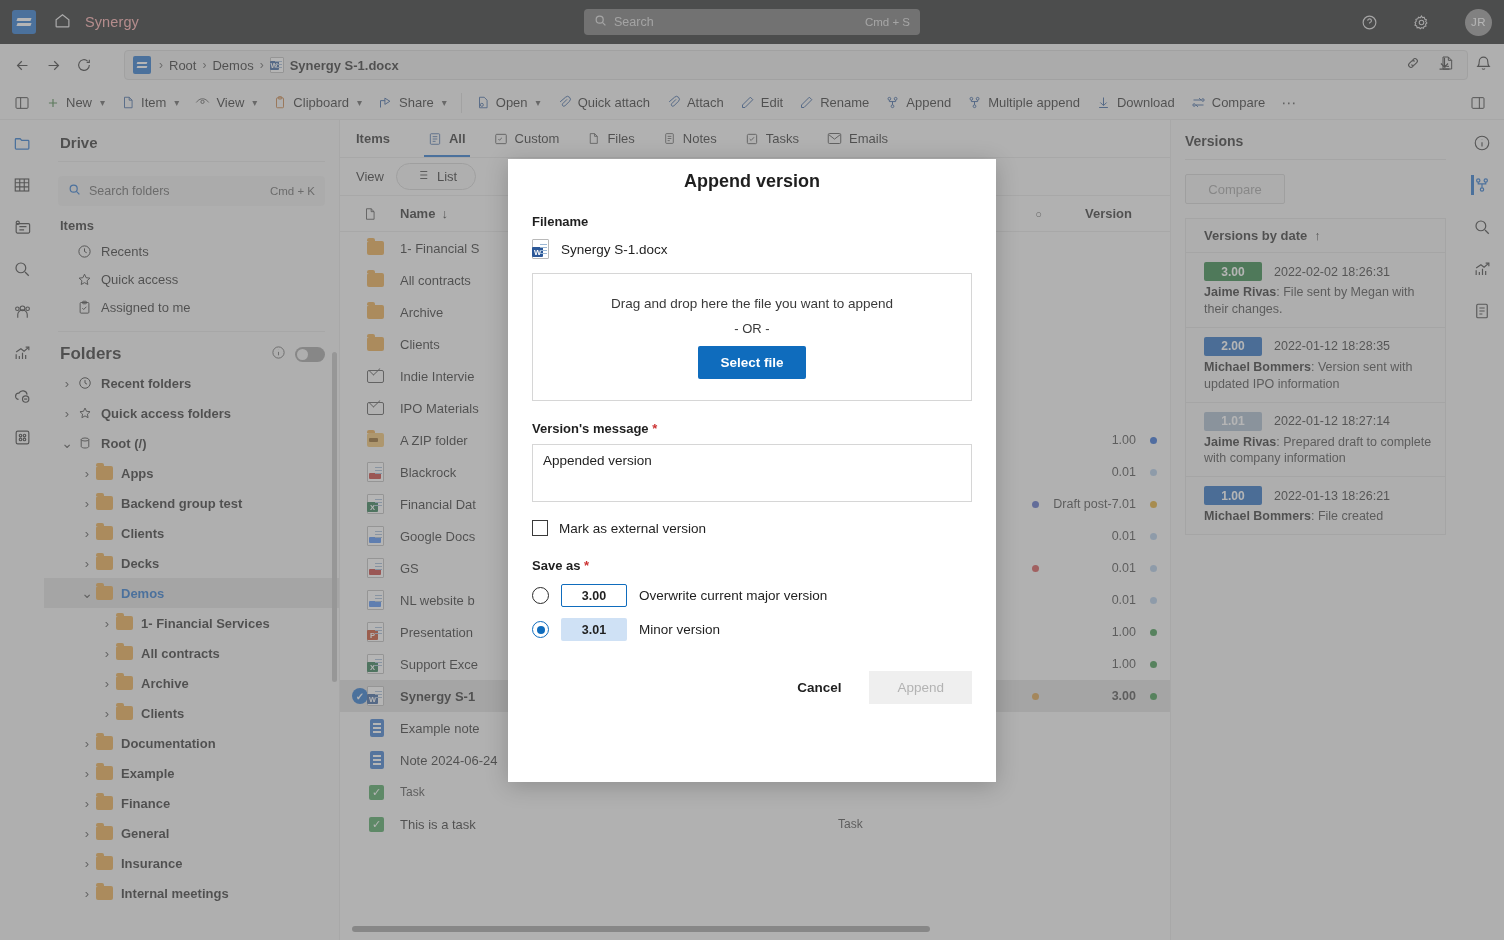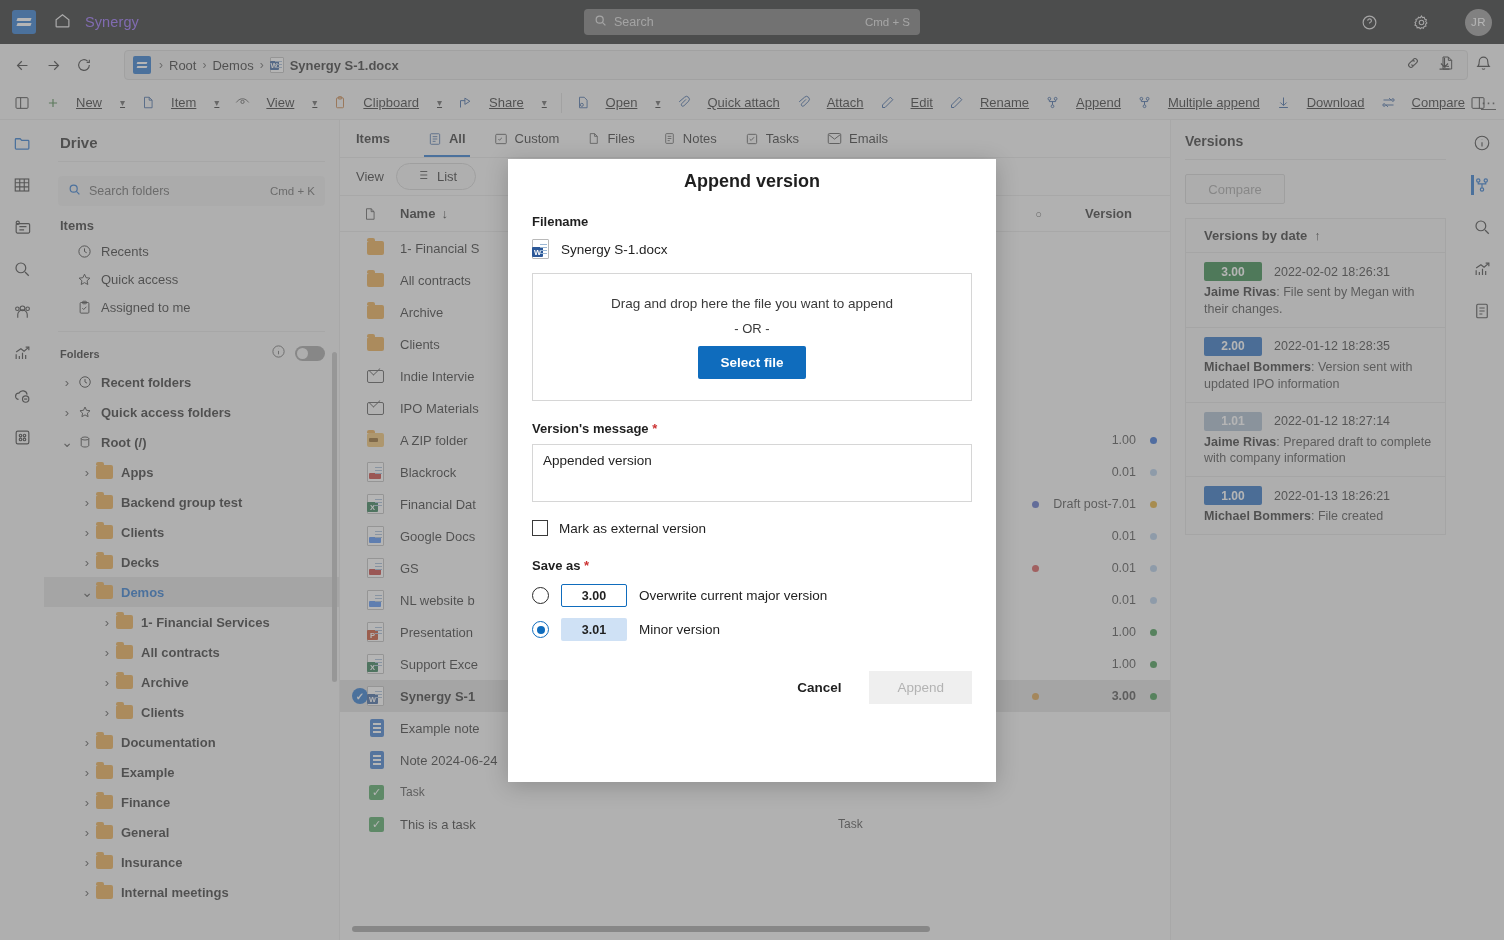--- a/index.html
+++ b/index.html
@@ -26,21 +26,21 @@
     width: 24px; height: 24px; margin-left: 12px; border-radius: 3px;
     background: #1668c8; position: relative; flex: none;
   }
   .brand-logo:before, .brand-logo:after {
     content:""; position:absolute; left:5px; width:14px; height:3px;
     background:#fff; transform: skewX(-20deg);
   }
   .brand-logo:before { top: 8px; }
   .brand-logo:after  { top: 13px; }
   .home-ico { margin-left: 18px; color: #e6e6e6; }
-  .brand-name { color:#8b5cf6; font-size:14.5px; margin-left:14px; letter-spacing:.1px; }
+  .brand-name { color:#fca5a5; font-size:14.5px; margin-left:14px; letter-spacing:.1px; }
   .searchbox {
     position:absolute; left:584px; top:9px; width:336px; height:26px;
     background:#6c6c6c; border-radius:4px; display:flex; align-items:center;
     color:#e3e3e3; font-size:12.5px;
   }
   .searchbox .mag { margin-left:10px; margin-right:7px; opacity:.95; }
   .searchbox .sph { flex:1; color:#d8d8d8; }
   .searchbox .kbd { margin-right:10px; color:#dcdcdc; font-size:11.5px; }
   .top-right { position:absolute; right:12px; top:0; height:44px; display:flex; align-items:center; gap:35px; }
   .top-right .ti { color:#dcdcdc; display:flex; }
@@ -69,21 +69,21 @@
   .crumb-txt.bold { font-weight:600; }
   .crumb-right { margin-left:auto; display:flex; align-items:center; gap:18px; padding-right:4px; }
   .crumbbar > .endicons { position:absolute; right:12px; display:flex; gap:22px; align-items:center; color:#2b2b2b; }
 
   
   .ribbon {
     position:absolute; top:86px; left:0; width:1504px; height:34px;
     background:#f2f2f2; border-bottom:1px solid #e1e1e1;
     display:flex; align-items:center; font-size:13px; color:#1f1f1f;
   }
-  .rb { display:flex; align-items:center; gap:16px; padding:0 8px; height:28px; white-space:nowrap;text-decoration:underline; }
+  .rb { display:flex; align-items:center; gap:6px; padding:0 8px; height:28px; white-space:nowrap; }
   .rb .cv { font-size:10px; color:#555; margin-left:2px; }
   .rb-sep { width:1px; height:20px; background:#d6d6d6; margin:0 6px; }
 
   
   .body { position:absolute; top:120px; left:0; width:1504px; height:820px; background:#bef264; }
 
   .rail {
     position:absolute; top:0; left:0; width:44px; height:820px; background:#f2f2f2;
     display:flex; flex-direction:column; align-items:center; padding-top:12px; gap:20px;
   }
@@ -99,21 +99,21 @@
     display:flex; align-items:center; font-size:12.5px; color:#5b5b5b;
   }
   .searchfolders .mag { margin:0 8px 0 10px; color:#1668c8; }
   .searchfolders .kbd { margin-left:auto; margin-right:10px; color:#5b5b5b; font-size:11.5px; }
   .grp-label { font-size:13px; font-weight:700; color:#1f1f1f; padding:12px 0 4px 16px; }
   .nav-row { display:flex; align-items:center; gap:9px; height:28px; padding-left:32px;
              font-size:13px; color:#1f1f1f; cursor:default; }
   .nav-row .ico { width:16px;height:16px;display:flex;align-items:center;justify-content:center;color:#2f2f2f;}
   .sep-rule { height:1px; background:#e0e0e0; margin:10px 14px 0 14px; }
   .folders-head { display:flex; align-items:center; padding:12px 14px 4px 16px; }
-  .folders-head .t { font-size:11px; font-weight:700; color:#1f1f1f; }
+  .folders-head .t { font-size:17px; font-weight:700; color:#1f1f1f; }
   .folders-head .r { margin-left:auto; display:flex; align-items:center; gap:9px; }
   .toggle { width:30px;height:15px;border-radius:8px;background:#9a9a9a;position:relative; }
   .toggle:after{content:"";position:absolute;left:2px;top:2px;width:11px;height:11px;border-radius:50%;background:#f0f0f0;}
   .tree-row { display:flex; align-items:center; height:30px; font-size:13px; color:#1f1f1f; cursor:default; }
   .tree-row .tw { width:18px; display:flex; justify-content:center; color:#4a4a4a; font-size:11px; }
   .tree-row.sel { background:#dcdcdc; }
   .tree-row.sel .lbl { color:#1668c8; }
   .folder-ico { width:17px; height:14px; background:#e8a33d; border-radius:2px; position:relative; }
   .folder-ico:before { content:""; position:absolute; top:-3px; left:0; width:8px; height:3px;
                        background:#e8a33d; border-radius:2px 2px 0 0; }

